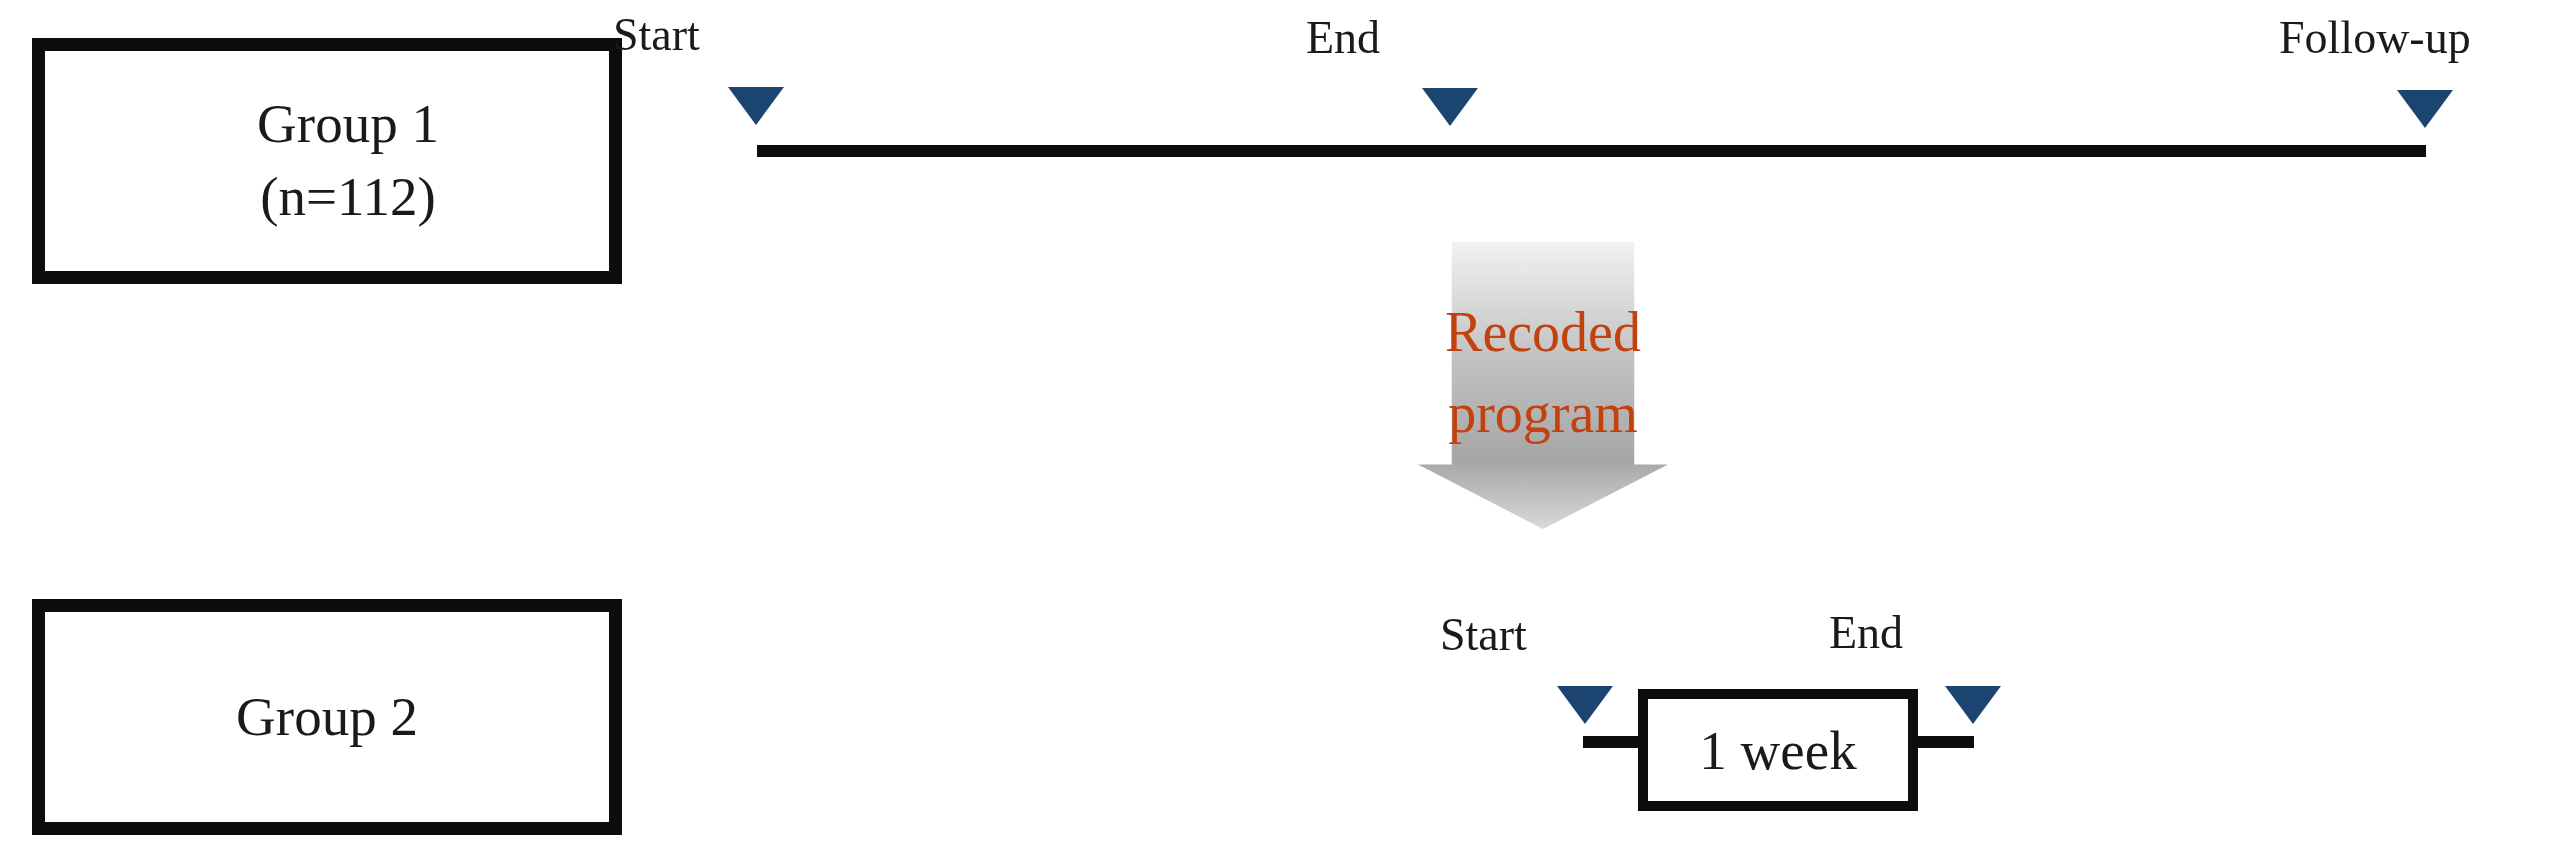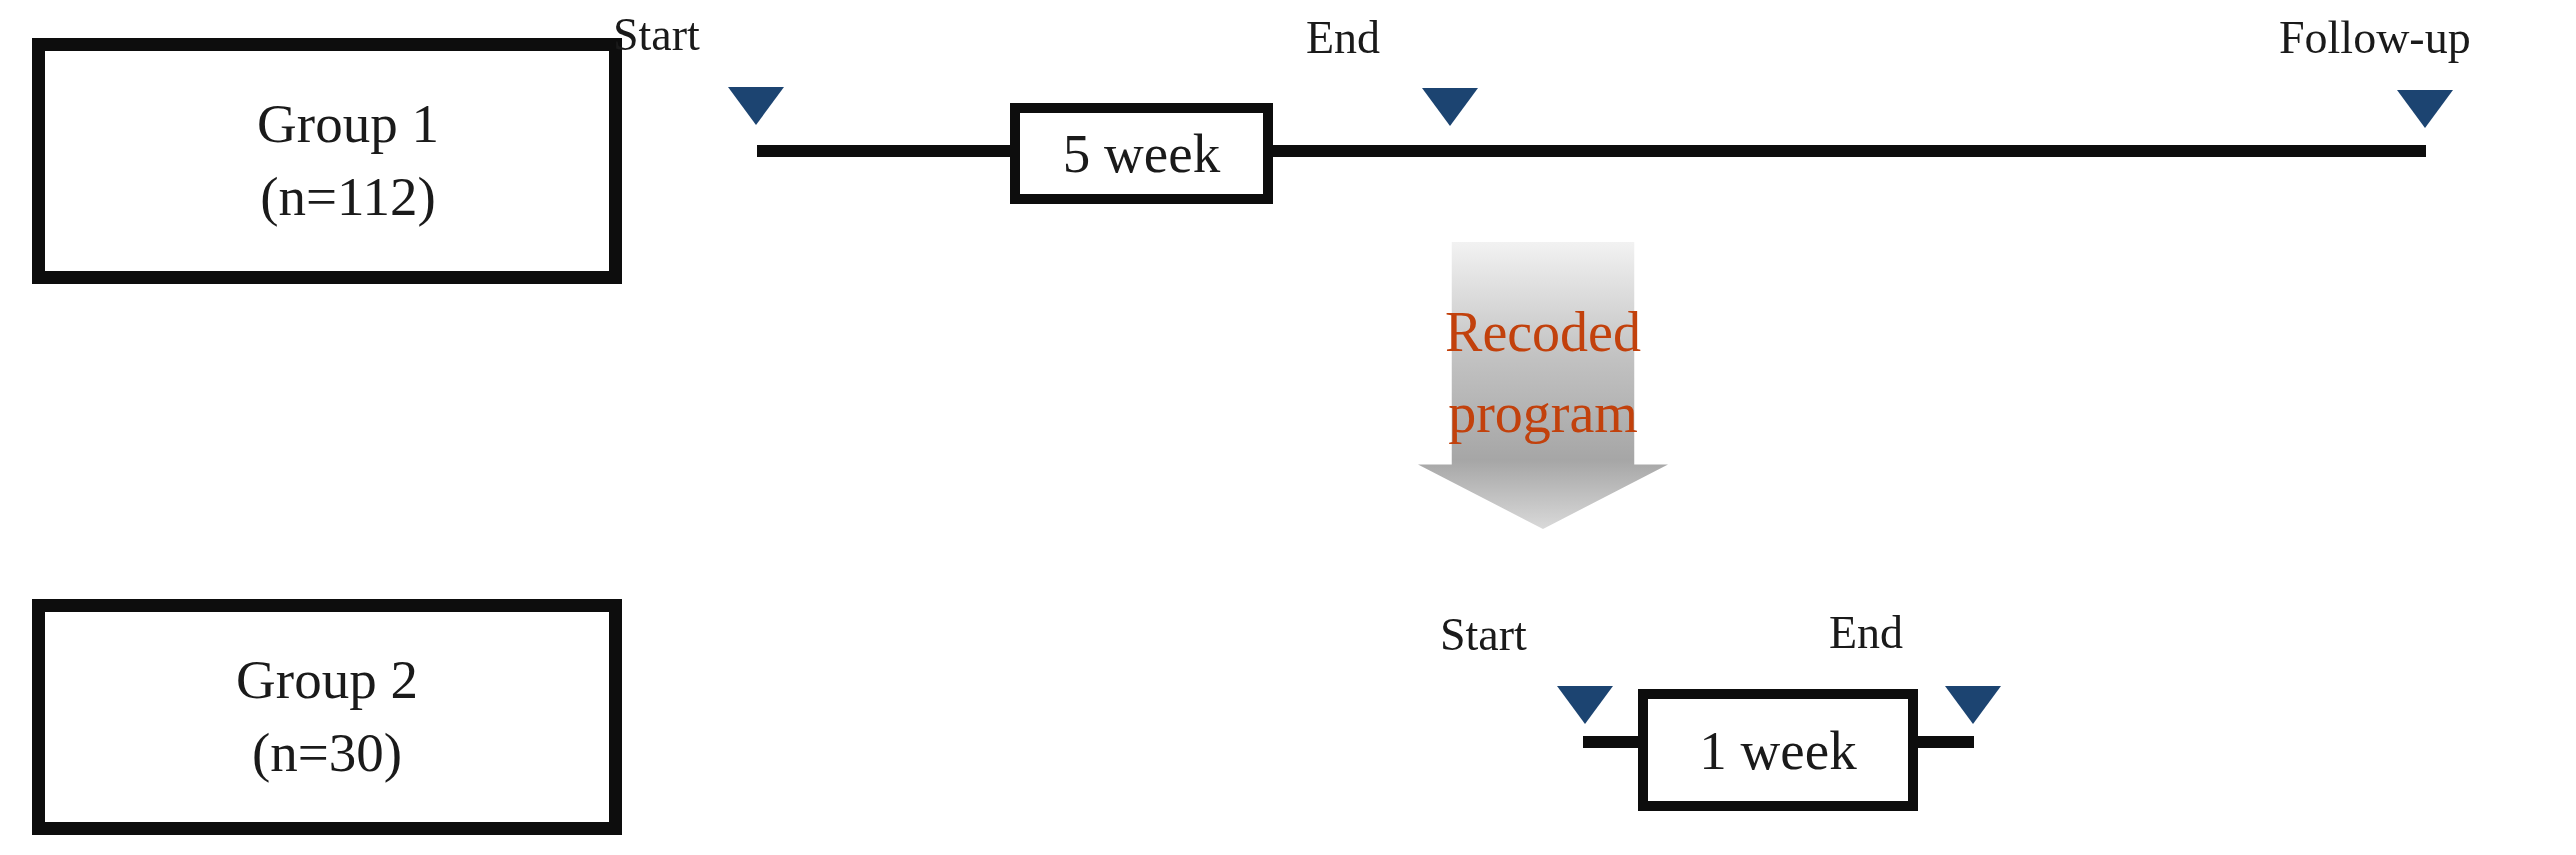--- a/index.html
+++ b/index.html
@@ -79,31 +79,27 @@
 
 <div id="figure" style="--marker-navy: #1c4471; --line-black: #0d0d0d;">
 
   <div class="abs group-box" id="group1-box">
     <div>Group 1</div>
     <div>(n=112)</div>
   </div>
 
   <div class="abs group-box" id="group2-box">
     <div>Group 2</div>
-    <div>(n=30)</div>
   </div>
 
   <div class="abs tl-line" id="tl1-line"></div>
 
   <div class="abs marker-label" id="m1-start-label">Start</div>
   <div class="abs marker-tri" id="m1-start-tri"></div>
 
-  <div class="abs phase-box" id="phase-5week">
-    <span>5 week</span>
-  </div>
 
   <div class="abs marker-label" id="m1-end-label">End</div>
   <div class="abs marker-tri" id="m1-end-tri"></div>
 
 
   <div class="abs marker-label" id="m1-followup-label">Follow-up</div>
   <div class="abs marker-tri" id="m1-followup-tri"></div>
 
   <div class="abs" id="recode-arrow">
     <div id="recode-arrow-shape"></div>

